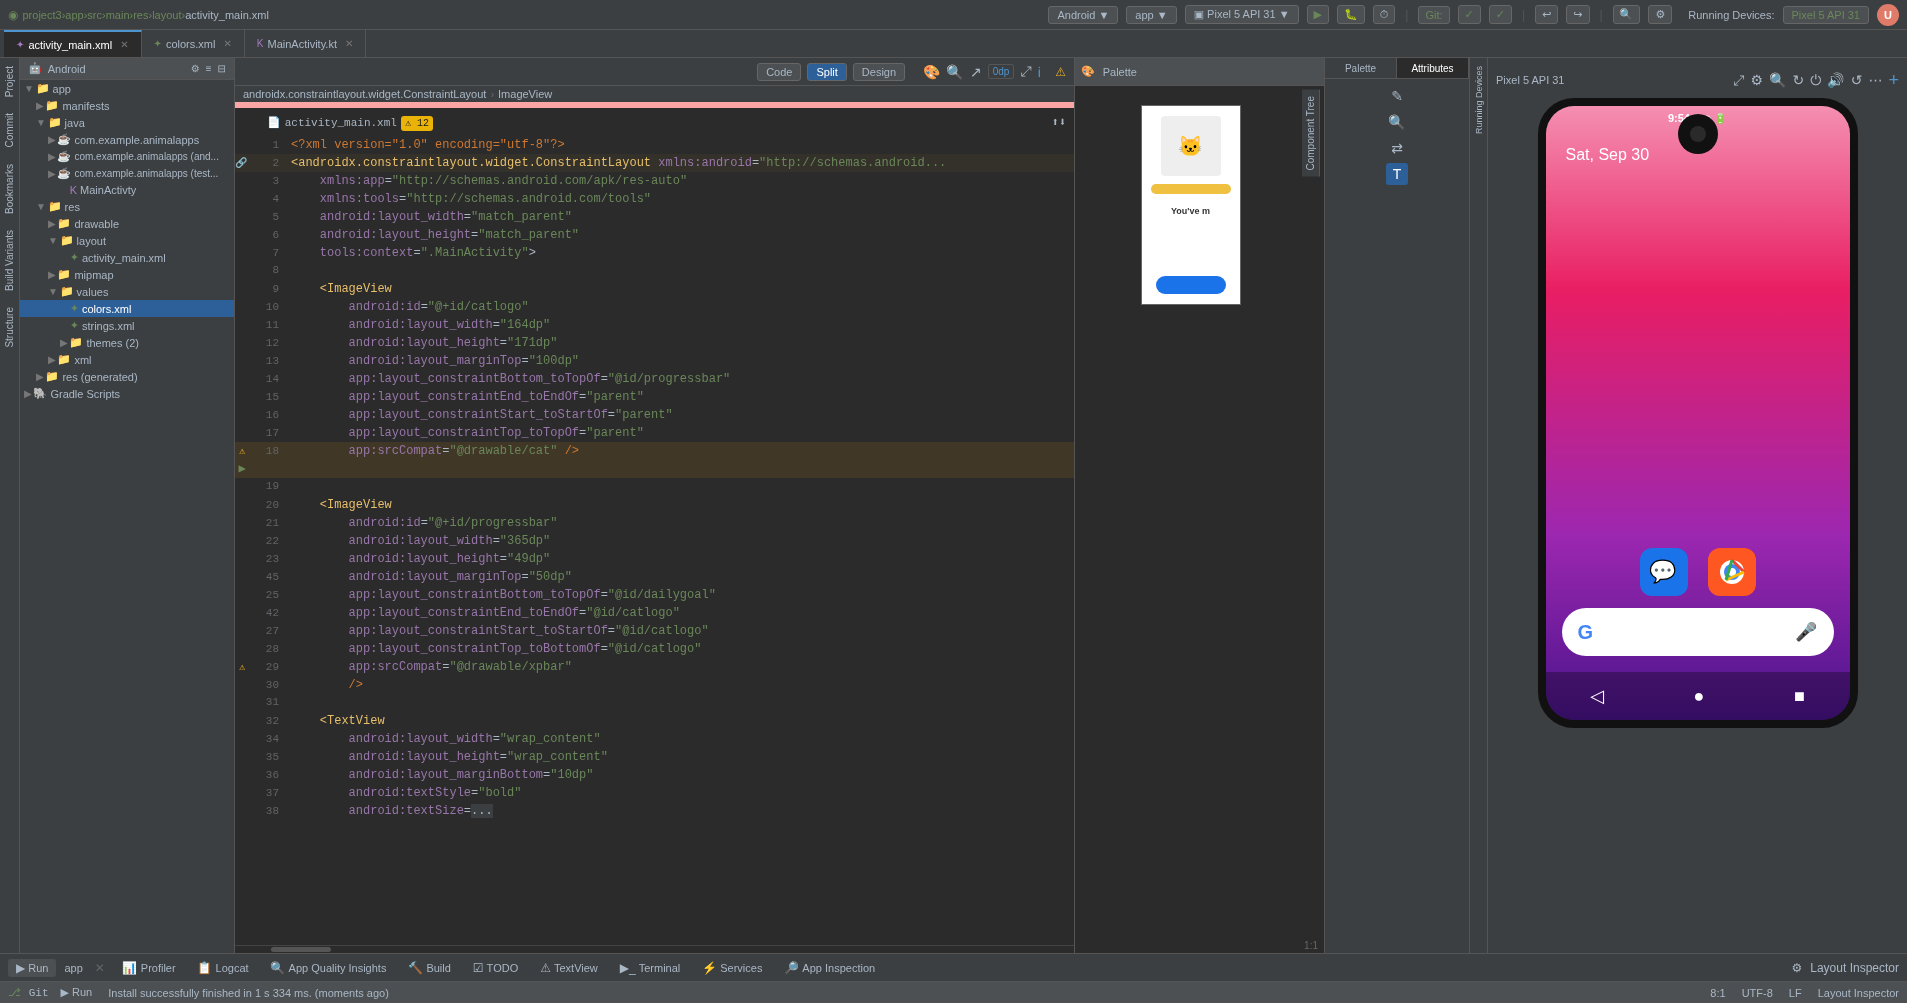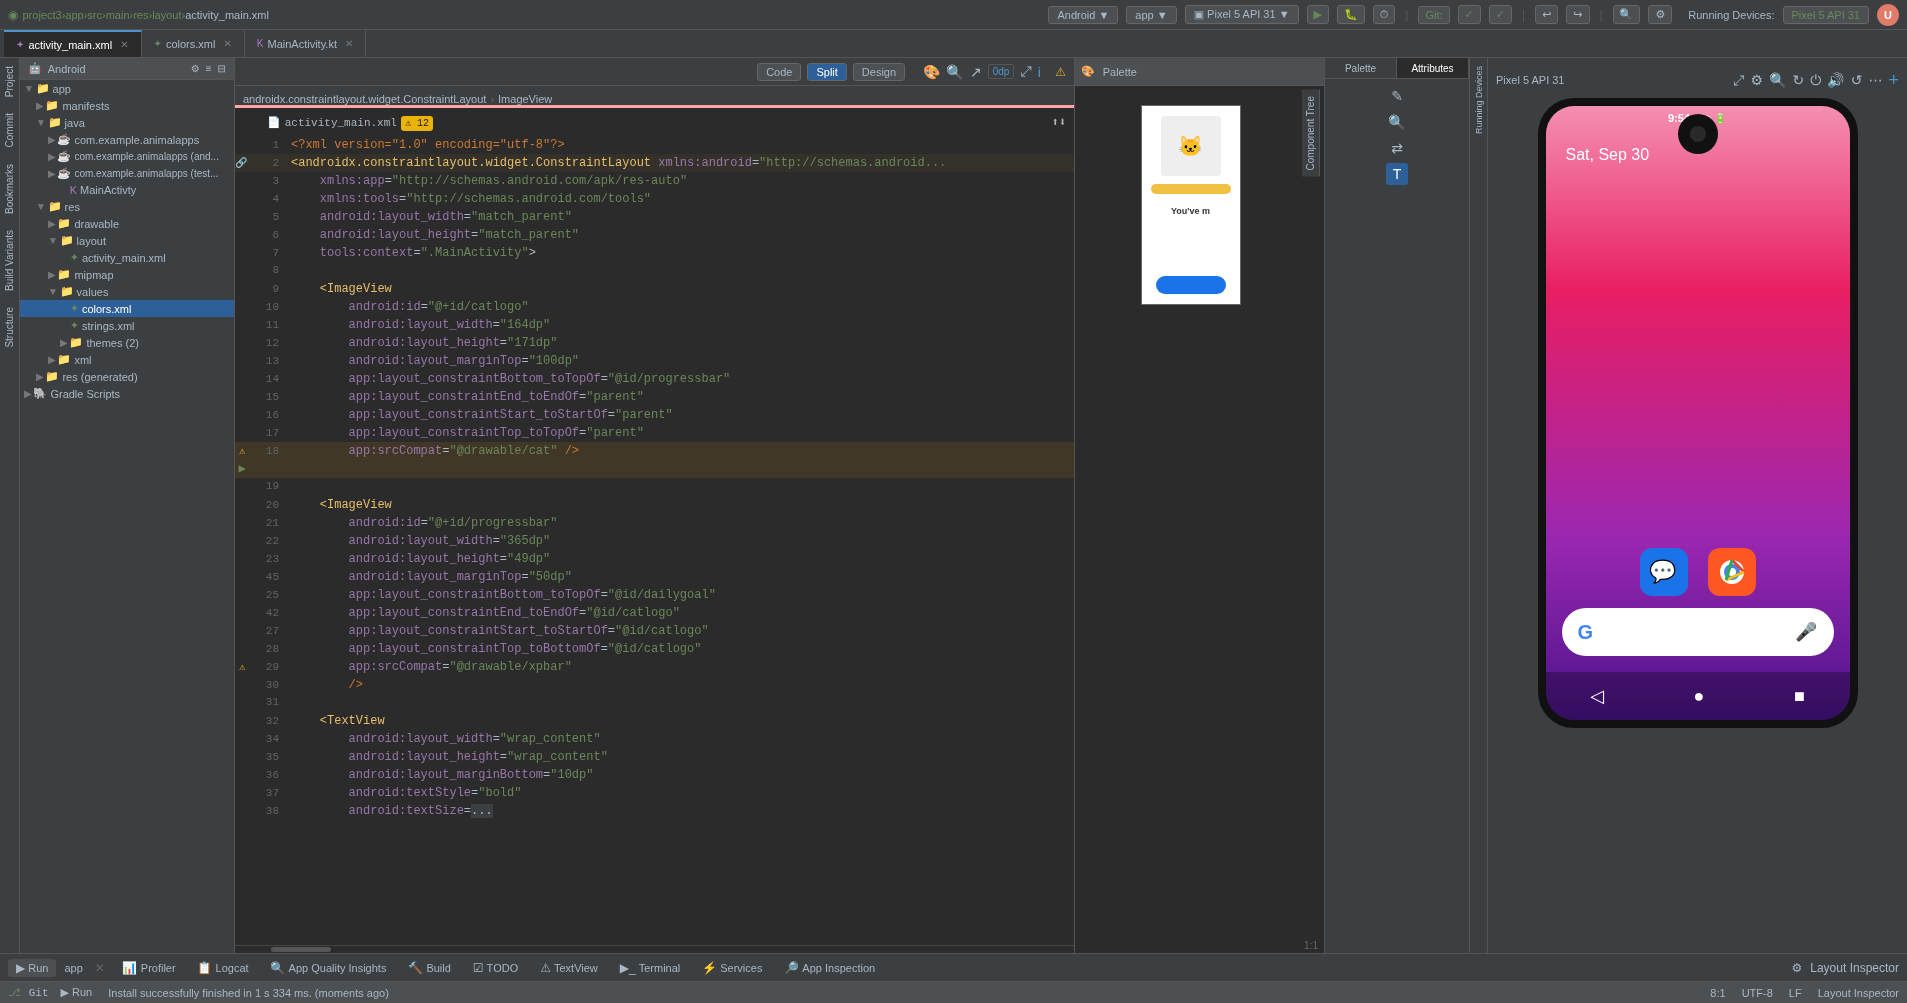--- a/index.html
+++ b/index.html
@@ -457,23 +457,23 @@
       border-left: 1px solid #555;
       display: flex;
       flex-direction: column;
       align-items: center;
       flex-shrink: 0;
     }
 
     .breadcrumb-bar {
       height: 22px;
       background: #3c3f41;
-      border-bottom: 3px solid #fca5a5;
-      display: flex;
-      align-items: flex-end;
+      border-bottom: 6px solid #fca5a5;
+      display: flex;
+      align-items: center;
       padding: 0 8px;
       font-size: 11px;
       color: #8c8c8c;
       flex-shrink: 0;
       gap: 4px;
     }
     .breadcrumb-bar span.bc-item { color: #a9b7c6; }
     .breadcrumb-bar span.bc-sep { color: #666; }
 
     .warning-badge {

